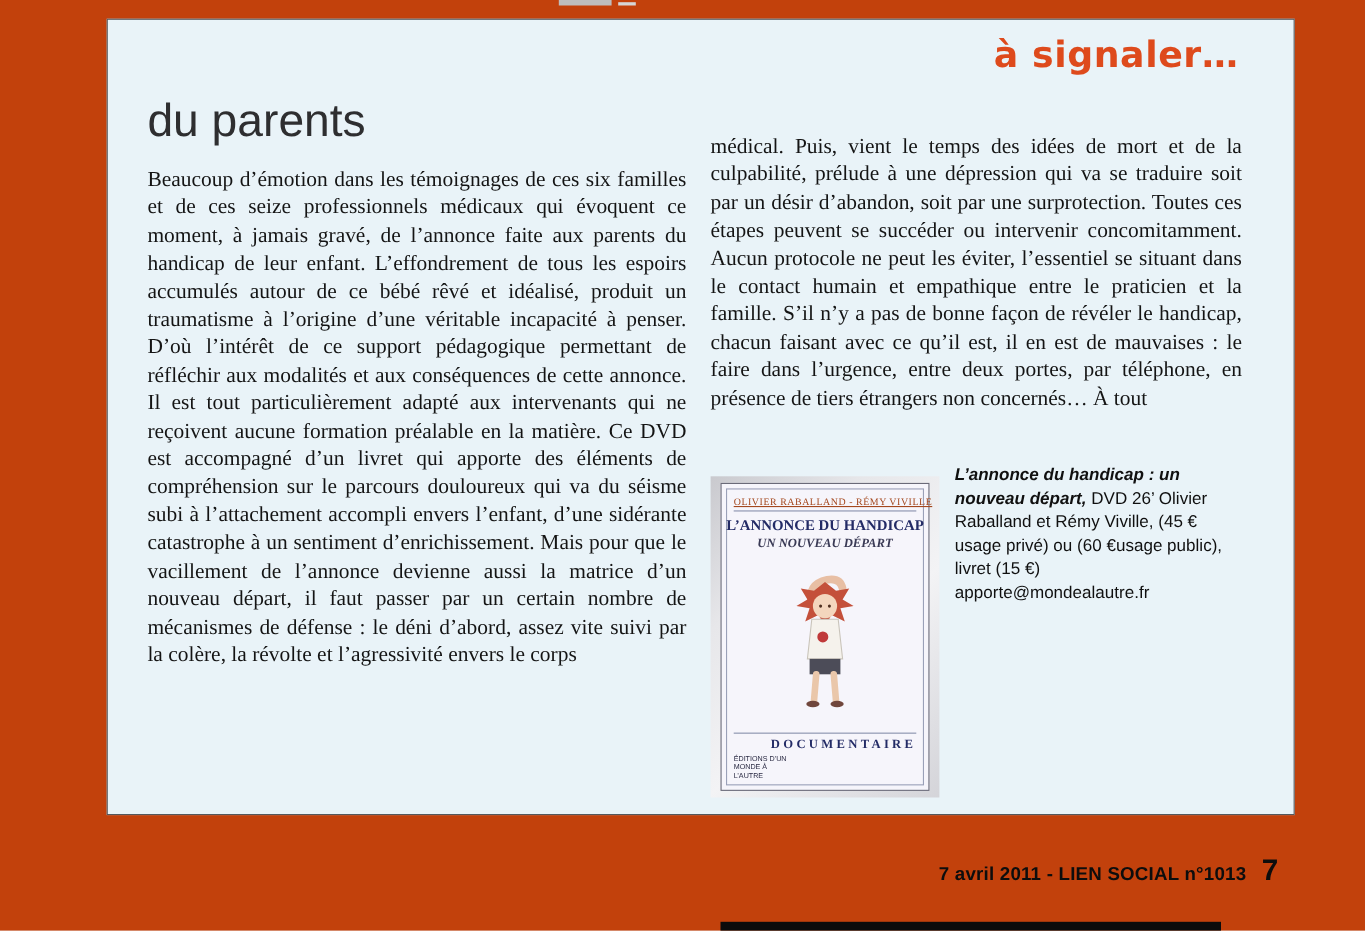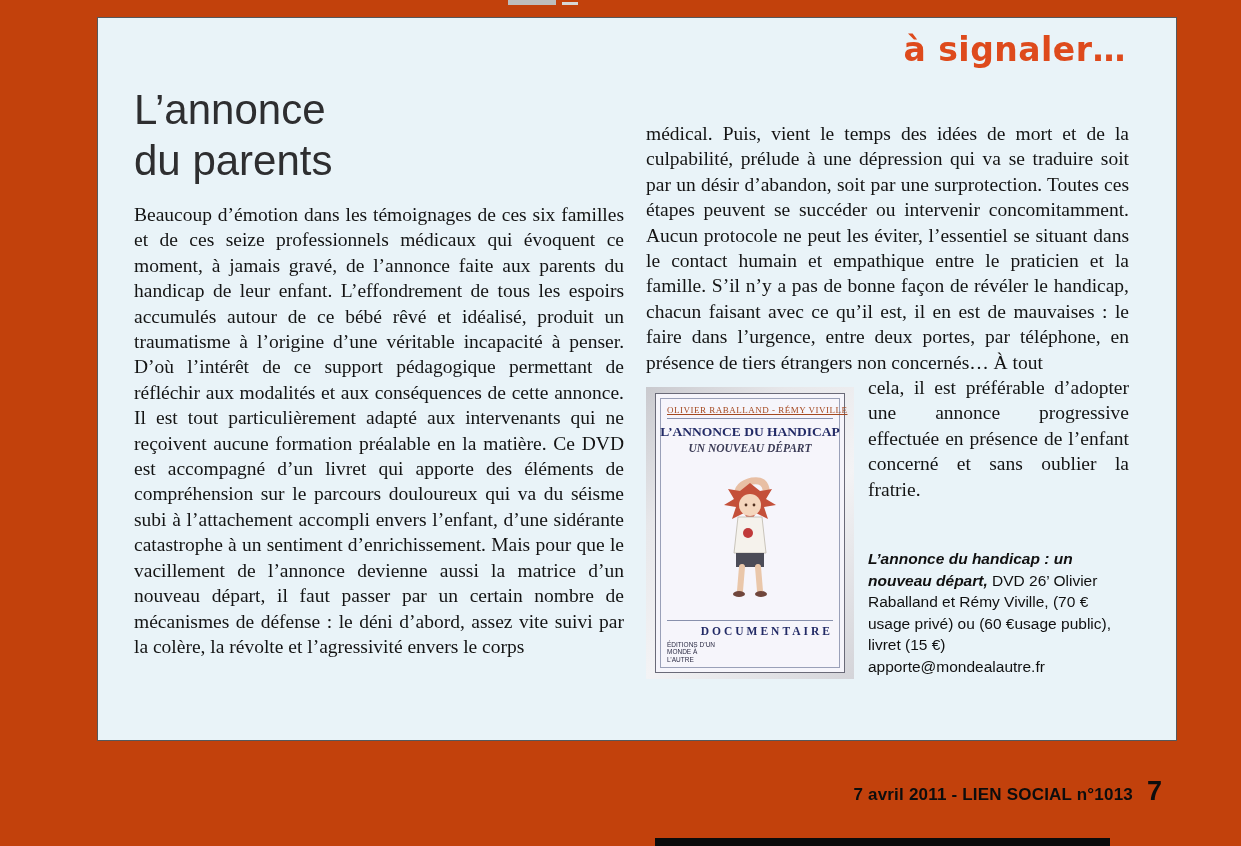--- a/index.html
+++ b/index.html
@@ -154,21 +154,20 @@
 
   <div class="scan-mark-top"></div>
   <div class="scan-mark-top2"></div>
 
   <div class="article-box">
 
     <div class="section-label">à signaler…</div>
 
     <div class="col-left">
       <h1 class="article-title">
-        <span class="title-line">L’annonce</span>
         <span class="title-line">du parents</span>
       </h1>
       <p class="body-text">Beaucoup d’émotion dans les témoignages de ces six familles et de ces seize professionnels médicaux qui évoquent ce moment, à jamais gravé, de l’annonce faite aux parents du handicap de leur enfant. L’effondrement de tous les espoirs accumulés autour de ce bébé rêvé et idéalisé, produit un traumatisme à l’origine d’une véritable incapacité à penser. D’où l’intérêt de ce support pédagogique permettant de réfléchir aux modalités et aux conséquences de cette annonce. Il est tout particulièrement adapté aux intervenants qui ne reçoivent aucune formation préalable en la matière. Ce DVD est accompagné d’un livret qui apporte des éléments de compréhension sur le parcours douloureux qui va du séisme subi à l’attachement accompli envers l’enfant, d’une sidérante catastrophe à un sentiment d’enrichissement. Mais pour que le vacillement de l’annonce devienne aussi la matrice d’un nouveau départ, il faut passer par un certain nombre de mécanismes de défense : le déni d’abord, assez vite suivi par la colère, la révolte et l’agressivité envers le corps</p>
     </div>
 
     <div class="col-right">
       <p class="body-text">médical. Puis, vient le temps des idées de mort et de la culpabilité, prélude à une dépression qui va se traduire soit par un désir d’abandon, soit par une surprotection. Toutes ces étapes peuvent se succéder ou intervenir concomitamment. Aucun protocole ne peut les éviter, l’essentiel se situant dans le contact humain et empathique entre le praticien et la famille. S’il n’y a pas de bonne façon de révéler le handicap, chacun faisant avec ce qu’il est, il en est de mauvaises : le faire dans l’urgence, entre deux portes, par téléphone, en présence de tiers étrangers non concernés… À tout</p>
 
       <div class="wrap-flow">
 
@@ -195,24 +194,23 @@
                     <ellipse cx="71" cy="121" rx="6" ry="3" fill="#70463c"></ellipse>
                   </svg>
                 </div>
                 <div class="dvd-genre">DOCUMENTAIRE</div>
                 <div class="dvd-publisher">Éditions d’un monde à l’autre</div>
               </div>
             </div>
           </div>
         </figure>
 
-        <p class="body-text">cela, il est préférable d’adopter une annonce progressive effectuée en présence de l’enfant concerné et sans oublier la fratrie.</p>
 
         <div class="caption">
-          <span class="caption-lead">L’annonce du handicap : un nouveau départ,</span><span class="caption-rest"> DVD 26’ Olivier Raballand et Rémy Viville, (70 € usage privé) ou (60 €usage public), livret (15 €)</span>
+          <span class="caption-lead">L’annonce du handicap : un nouveau départ,</span><span class="caption-rest"> DVD 26’ Olivier Raballand et Rémy Viville, (45 € usage privé) ou (60 €usage public), livret (15 €)</span>
           <span class="caption-line">apporte@mondealautre.fr</span>
         </div>
 
       </div>
     </div>
 
   </div>
 
   <div class="footer">
     <span class="footer-issue">7 avril 2011 - LIEN SOCIAL n°1013</span>

